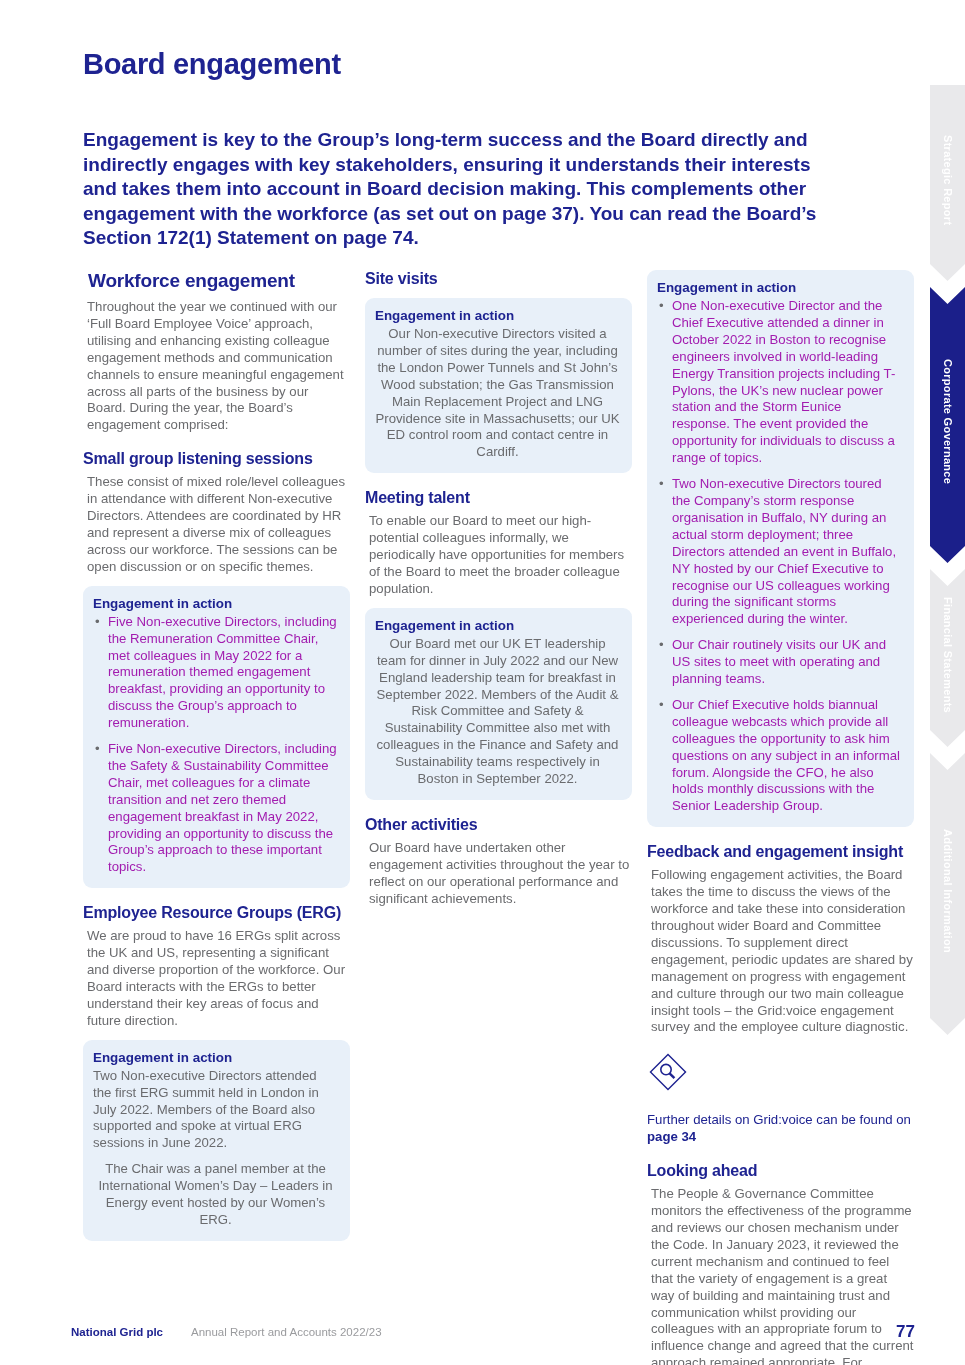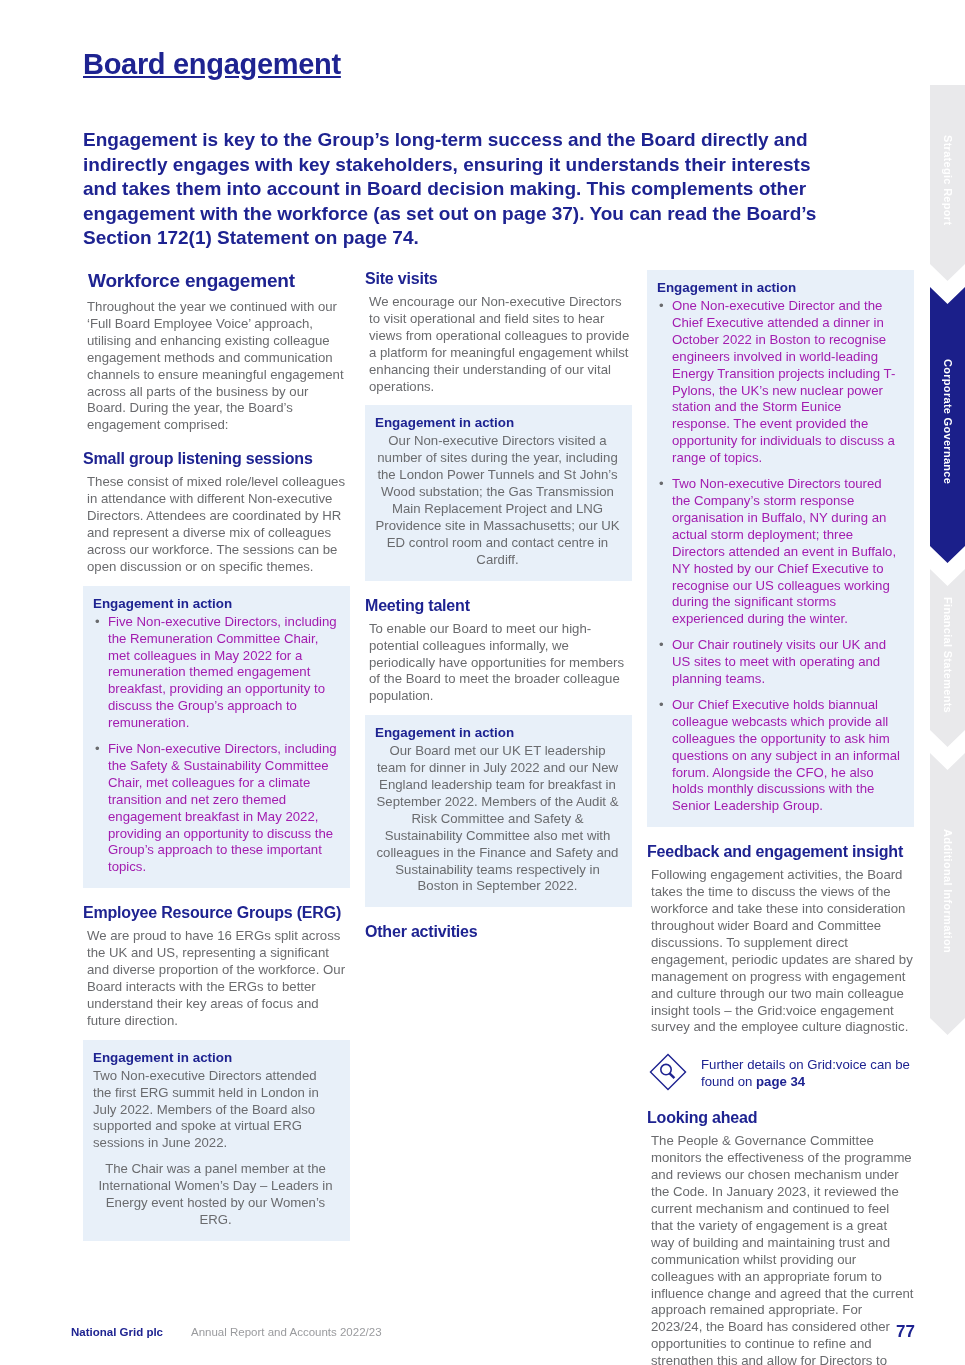--- a/index.html
+++ b/index.html
@@ -5,21 +5,21 @@
   * { margin:0; padding:0; box-sizing:border-box; }
   html,body { background:#ffffff; }
   body {
     width:965px; height:1365px; position:relative; overflow:hidden;
     font-family:"Liberation Sans", sans-serif;
     -webkit-font-smoothing:antialiased;
   }
 
   .page-title {
     position:absolute; left:83px; top:48px;
-    font-size:29px; font-weight:bold; color:#1e2391; letter-spacing:-0.3px;text-decoration:underline;
+    font-size:29px; font-weight:bold; color:#1e2391; letter-spacing:-0.3px;
   }
   .intro {
     position:absolute; left:83px; top:128px; width:755px;
     font-size:19px; font-weight:bold; color:#1e2391; line-height:24.5px;
   }
 
   .columns {
     position:absolute; left:83px; top:270px; width:832px;
     display:grid; grid-template-columns:267px 267px 267px; column-gap:15px;
     align-items:start;
@@ -32,39 +32,39 @@
   }
   h3.sec {
     font-size:16px; font-weight:bold; color:#1e2391;
     margin:16px 0 6px 0; letter-spacing:-0.2px;
   }
   h3.sec.first { margin-top:0; }
   p.body {
     font-size:13.2px; color:#6a6b6e; line-height:16.9px; margin:0 0 4px 4px;
   }
   .ebox {
-    background:#e8f0f9; padding:10px 12px 12px 10px; margin:10px 0 6px 0;
+    background:#e8f0f9; padding:10px 12px 12px 10px; margin:10px 0 6px 0;border-radius:9px;
   }
   .ebox .ebox-title {
     font-size:13.4px; font-weight:bold; color:#1e2391; margin-bottom:3px;
   }
   .ebox p { font-size:13.2px; color:#6a6b6e; line-height:16.9px; margin:0 0 9px 0; }
   .ebox p:last-child { margin-bottom:0;text-align:center; }
   .ebox ul { list-style:none; margin:0; padding:0; }
   .ebox li {
     position:relative; padding-left:15px;
     font-size:13.2px; color:#a21caf; line-height:16.9px; margin-bottom:9px;
   }
   .ebox li:last-child { margin-bottom:0; }
   .ebox li::before {
     content:"\2022"; position:absolute; left:2px; top:0; color:#6a6b6e;
   }
 
   .crossref {
-    display:flex; align-items:flex-start; gap:12px; margin:14px 0 6px 0;
+    display:flex; align-items:flex-start; gap:12px; margin:14px 0 6px 0;flex-direction:column;
   }
   .crossref svg { flex:0 0 auto; margin-top:1px; }
   .crossref-text {
     font-size:13.2px; color:#1e2391; line-height:16.9px; padding-top:7px;
   }
   .crossref-text b { font-weight:bold; }
 
   
   .side-tabs { position:absolute; right:0; top:0; width:35px; height:1365px; }
   .side-tab {
@@ -131,36 +131,36 @@
 
     <div class="ebox">
       <div class="ebox-title">Engagement in action</div>
       <p>Two Non-executive Directors attended the first ERG summit held in London in July 2022. Members of the Board also supported and spoke at virtual ERG sessions in June 2022.</p>
       <p>The Chair was a panel member at the International Women’s Day – Leaders in Energy event hosted by our Women’s ERG.</p>
     </div>
   </div>
 
   <div class="col">
     <h3 class="sec first">Site visits</h3>
-    <p class="body">We encourage our Non-executive Directors to visit operational and field sites to hear views from operational colleagues to provide a platform for meaningful engagement whilst enhancing their understanding of our vital operations.</p>
 
     <div class="ebox">
       <div class="ebox-title">Engagement in action</div>
       <p>Our Non-executive Directors visited a number of sites during the year, including the London Power Tunnels and St John’s Wood substation; the Gas Transmission Main Replacement Project and LNG Providence site in Massachusetts; our UK ED control room and contact centre in Cardiff.</p>
     </div>
 
     <h3 class="sec">Meeting talent</h3>
     <p class="body">To enable our Board to meet our high-potential colleagues informally, we periodically have opportunities for members of the Board to meet the broader colleague population.</p>
 
     <div class="ebox">
       <div class="ebox-title">Engagement in action</div>
       <p>Our Board met our UK ET leadership team for dinner in July 2022 and our New England leadership team for breakfast in September 2022. Members of the Audit &amp; Risk Committee and Safety &amp; Sustainability Committee also met with colleagues in the Finance and Safety and Sustainability teams respectively in Boston in September 2022.</p>
     </div>
 
     <h3 class="sec">Other activities</h3>
+    <p class="body">Our Board have undertaken other engagement activities throughout the year to reflect on our operational performance and significant achievements.</p>
   </div>
 
   <div class="col">
     <div class="ebox" style="margin-top:0;">
       <div class="ebox-title">Engagement in action</div>
       <ul>
         <li>One Non-executive Director and the Chief Executive attended a dinner in October 2022 in Boston to recognise engineers involved in world-leading Energy Transition projects including T-Pylons, the UK’s new nuclear power station and the Storm Eunice response. The event provided the opportunity for individuals to discuss a range of topics.</li>
         <li>Two Non-executive Directors toured the Company’s storm response organisation in Buffalo, NY during an actual storm deployment; three Directors attended an event in Buffalo, NY hosted by our Chief Executive to recognise our US colleagues working during the significant storms experienced during the winter.</li>
         <li>Our Chair routinely visits our UK and US sites to meet with operating and planning teams.</li>
         <li>Our Chief Executive holds biannual colleague webcasts which provide all colleagues the opportunity to ask him questions on any subject in an informal forum. Alongside the CFO, he also holds monthly discussions with the Senior Leadership Group.</li>

